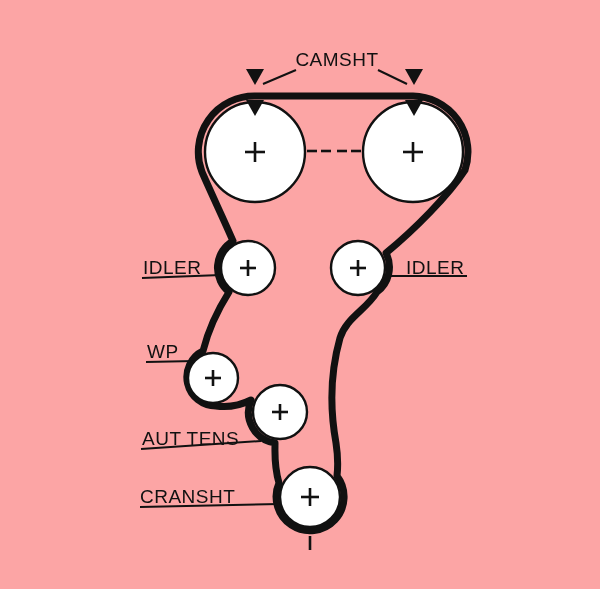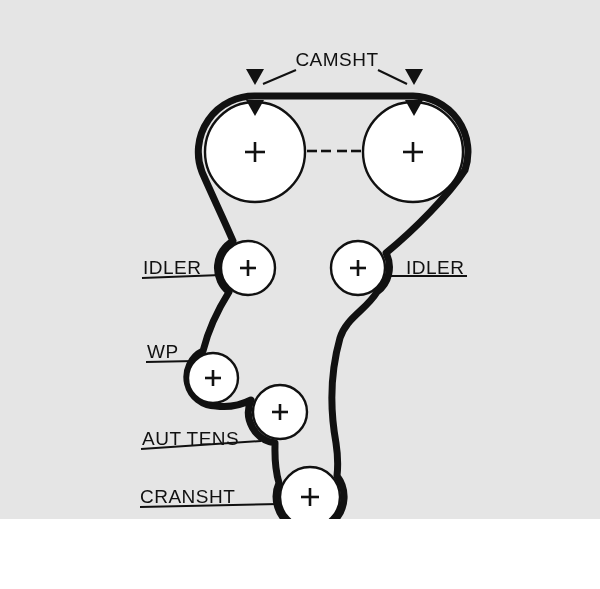--- a/index.html
+++ b/index.html
@@ -3,22 +3,22 @@
 <meta charset="utf-8">
 <style>
   html, body {
     margin: 0;
     padding: 0;
     background: #ffffff;
   }
   .stage {
     position: relative;
     width: 600px;
-    height: 519px;
-    background: #e5e5e5;
+    height: 589px;
+    background: #fca5a5;
     overflow: hidden;
     text-align: center;
   }
   svg {
     display: block;
   }
   .diagram-label {
     font-family: "Liberation Sans", "DejaVu Sans", sans-serif;
     font-size: 19px;
     font-weight: 400;

